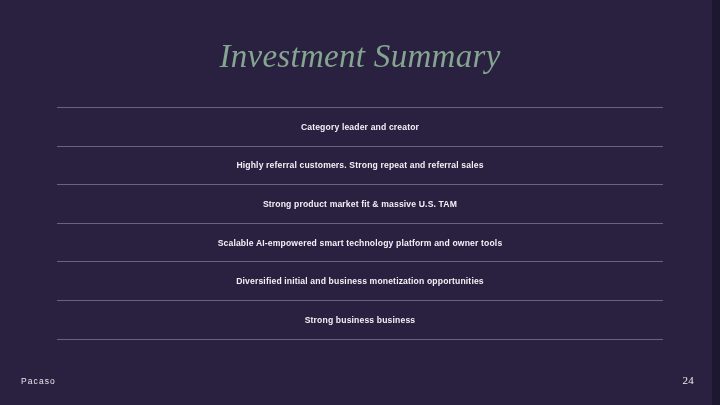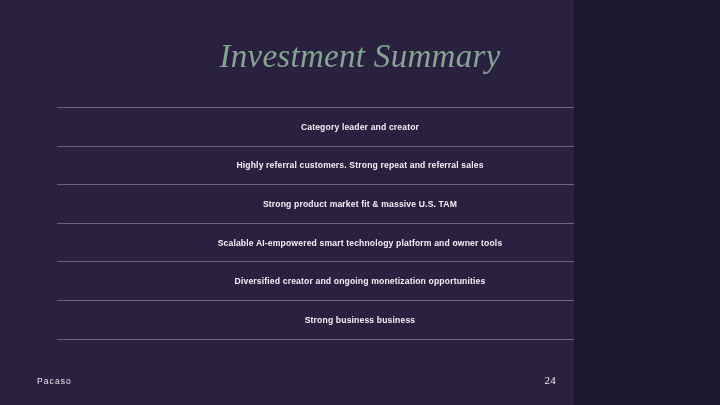--- a/index.html
+++ b/index.html
@@ -8,21 +8,21 @@
     padding: 0;
     background: #1d1730;
   }
   body {
     width: 720px;
     height: 405px;
     overflow: hidden;
   }
   .slide {
     position: relative;
-    width: 574px;
+    width: 712px;
     height: 405px;
     background: #2a2040;
     font-family: "Liberation Sans", sans-serif;
     -webkit-font-smoothing: antialiased;
     overflow: hidden;
   }
 
   
   .slide-title {
     position: absolute;
@@ -71,21 +71,20 @@
   
   .footer-logo {
     position: absolute;
     left: 21px;
     top: 375px;
     font-size: 8.5px;
     line-height: 12px;
     font-weight: 400;
     letter-spacing: 1.1px;
     color: #e8e5ef;
-    margin-left: 16px;
   }
   .page-number {
     position: absolute;
     right: 18px;
     top: 374px;
     font-family: "Liberation Serif", "DejaVu Serif", serif;
     font-size: 11px;
     line-height: 13px;
     font-weight: 400;
     color: #efedf4;
@@ -111,21 +110,21 @@
 
     <div class="summary-row">
       <div class="summary-row-text">Strong product market fit &amp; massive U.S. TAM</div>
     </div>
 
     <div class="summary-row">
       <div class="summary-row-text">Scalable AI-empowered smart technology platform and owner tools</div>
     </div>
 
     <div class="summary-row">
-      <div class="summary-row-text">Diversified creator and ongoing monetization opportunities</div>
+      <div class="summary-row-text">Diversified initial and business monetization opportunities</div>
     </div>
 
     <div class="summary-row">
       <div class="summary-row-text">Strong business business</div>
     </div>
 
   </div>
 
   <div class="footer-logo">Pacaso</div>
 

